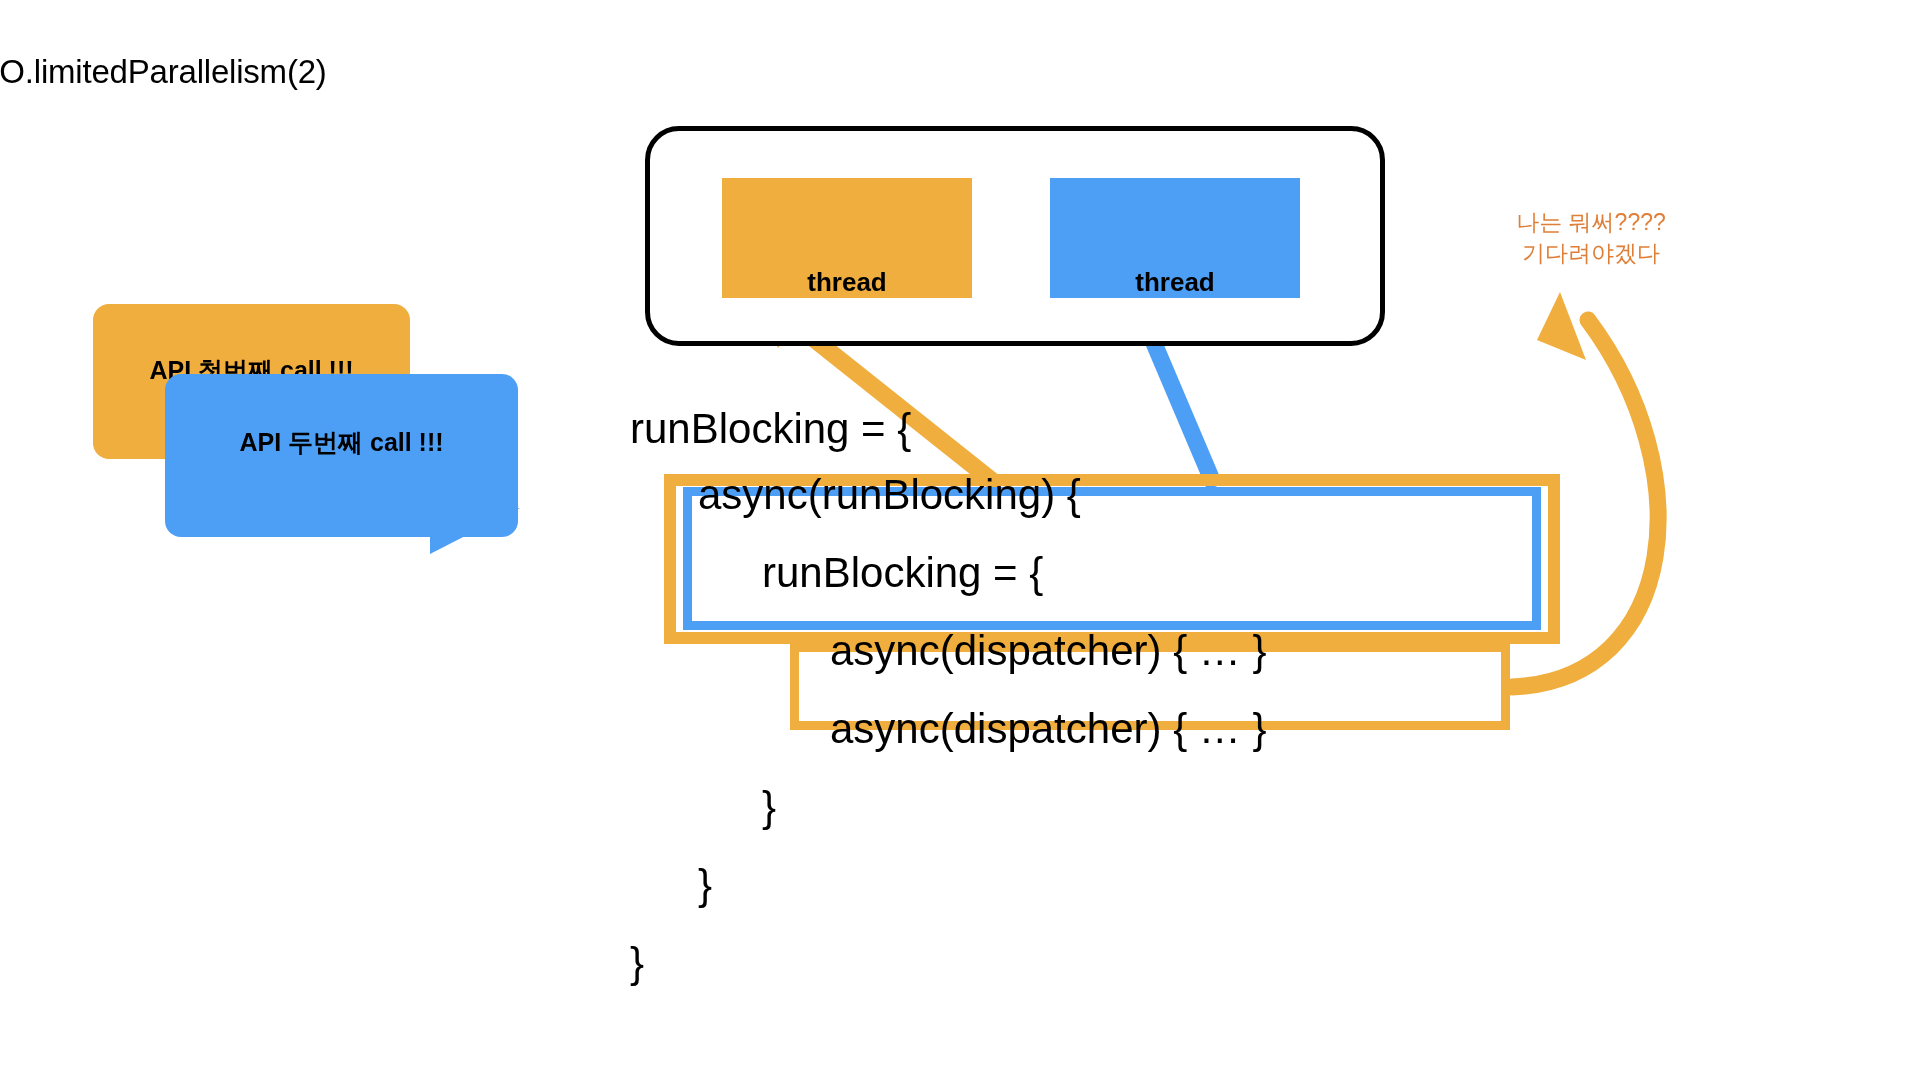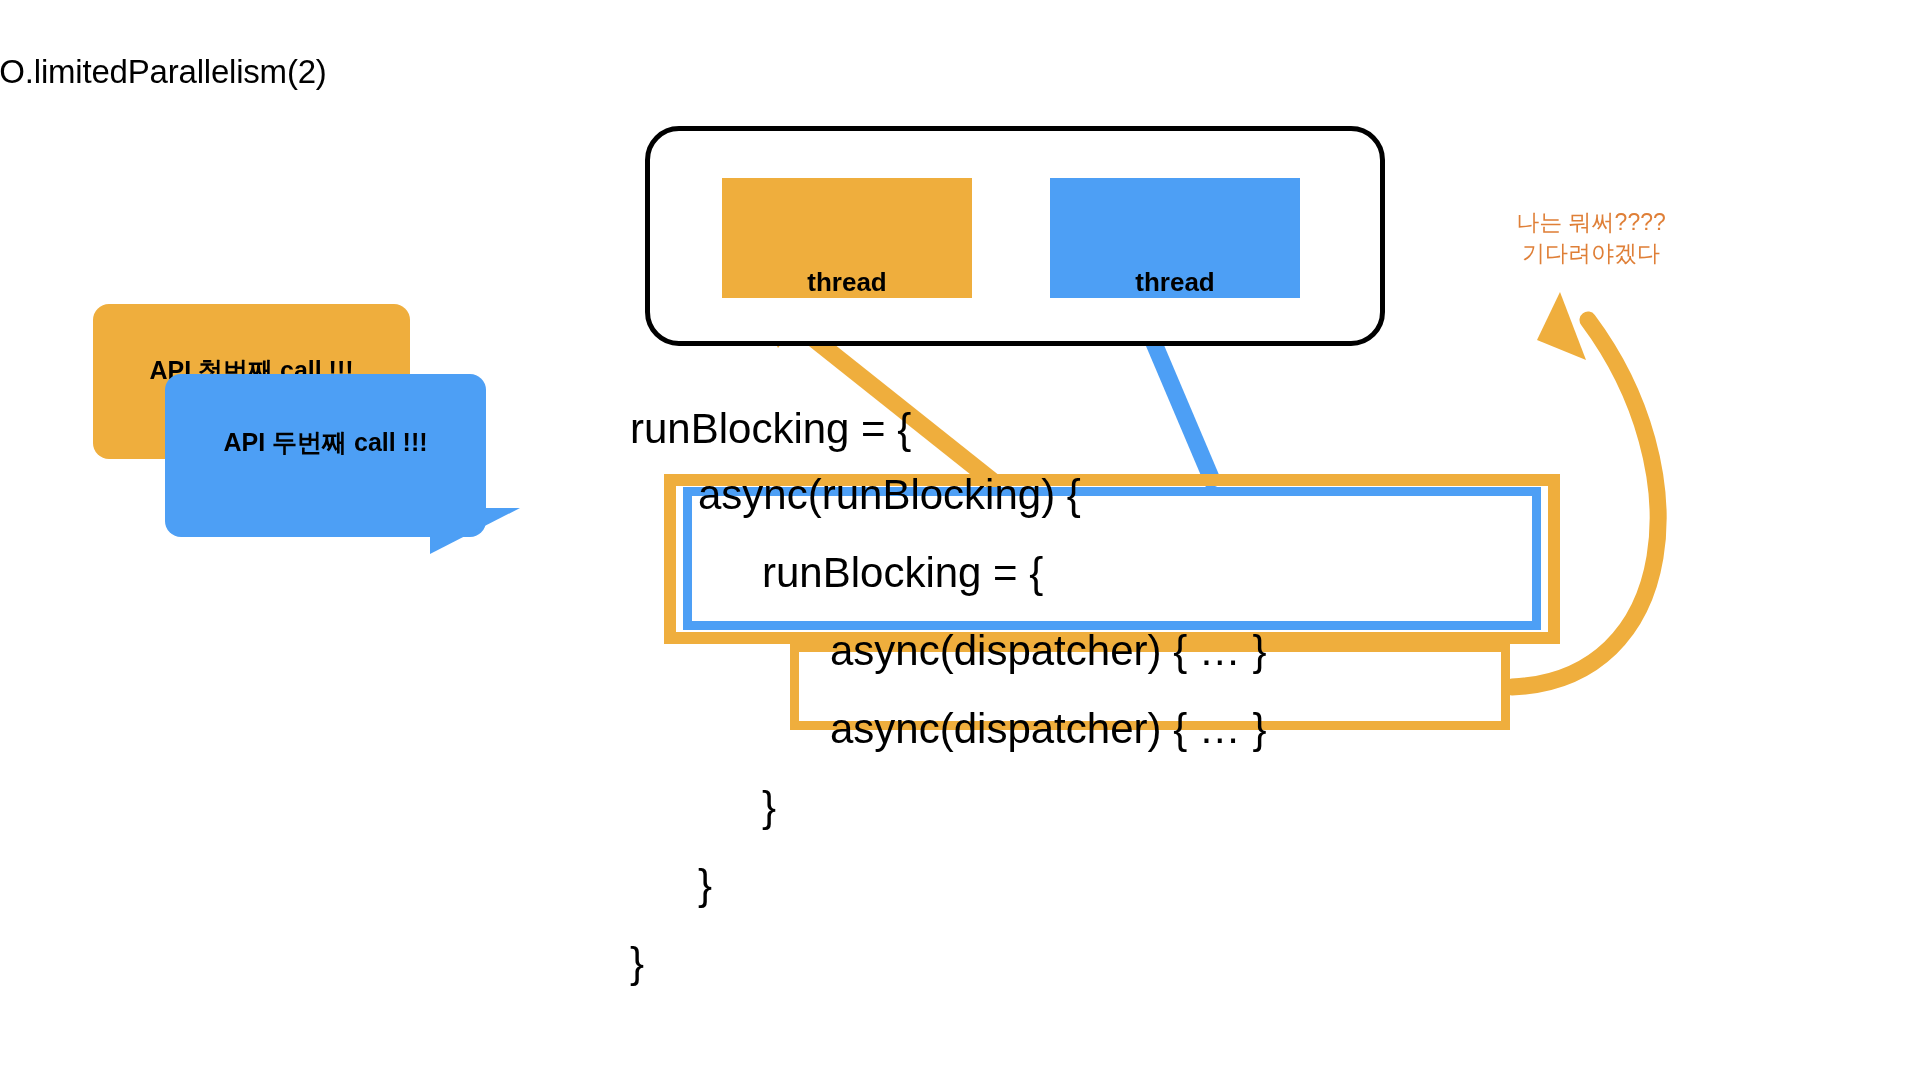--- a/index.html
+++ b/index.html
@@ -93,21 +93,21 @@
     width: 317px;
     height: 155px;
     background: #EFAE3D;
     z-index: 2;
     padding-bottom: 22px;
     margin-top: 38px;
   }
   #bubble-second {
     left: 165px;
     top: 374px;
-    width: 321px;
+    width: 353px;
     height: 163px;
     background: #4D9FF5;
     z-index: 3;
     padding-bottom: 26px;
   }
   #bubble-second-tail {
     position: absolute;
     left: 430px;
     top: 508px;
     width: 0;

